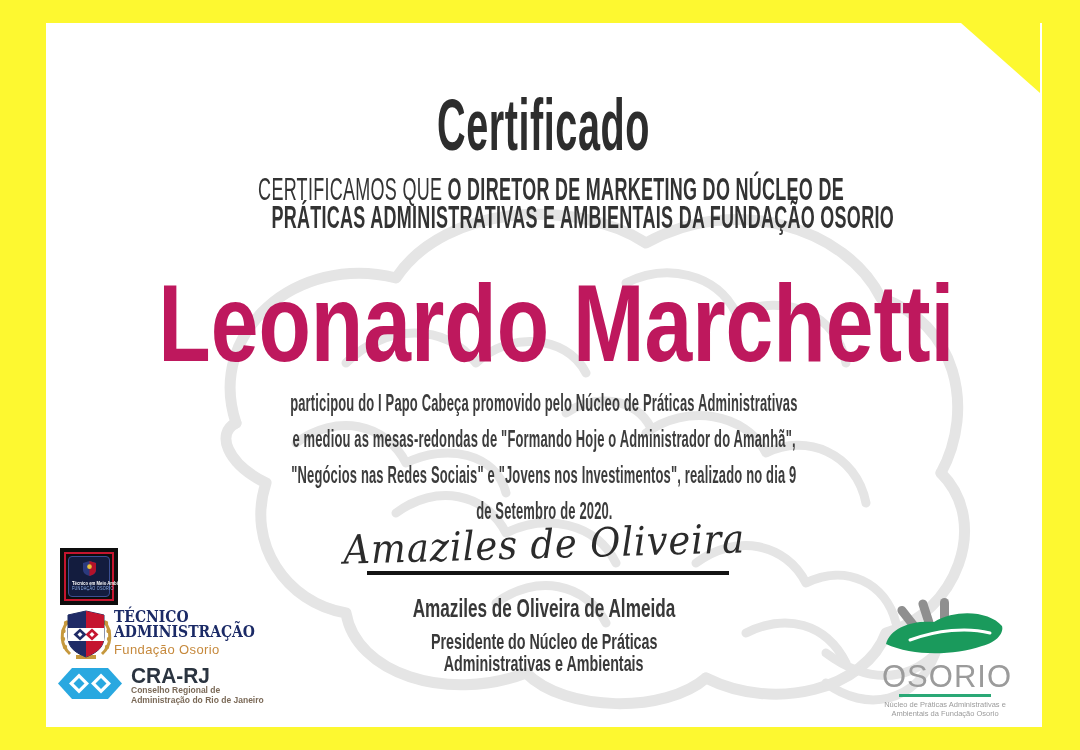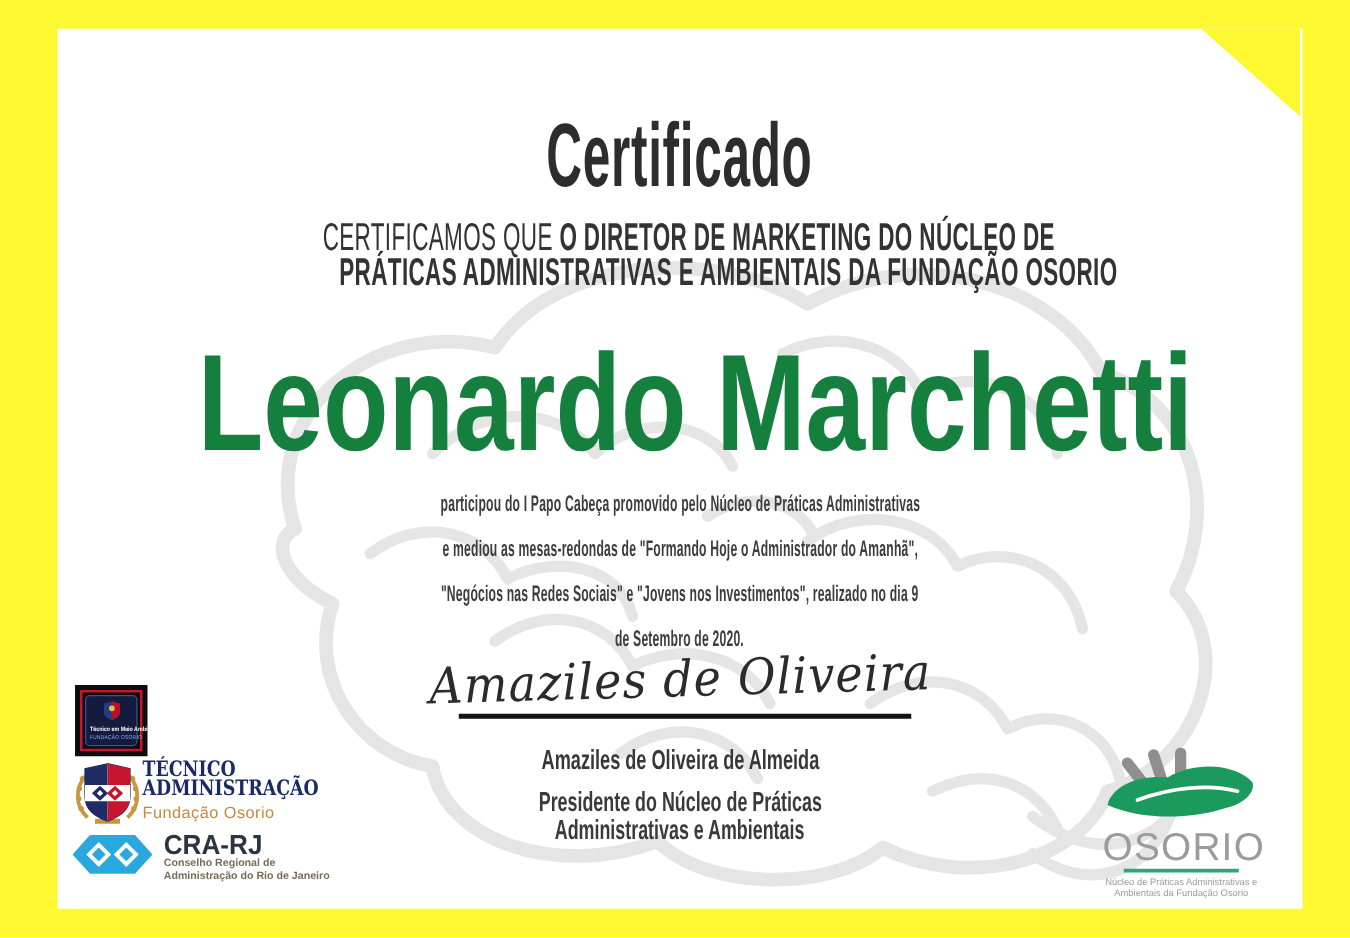--- a/index.html
+++ b/index.html
@@ -9,29 +9,29 @@
   .wedge{position:absolute;left:915px;top:0;width:79px;height:70px;background:#fdf830;
          clip-path:polygon(0 0,100% 0,100% 100%);}
   .brain{position:absolute;left:100px;top:160px;width:880px;height:540px;}
   .ctr{position:absolute;left:0;width:996px;text-align:center;white-space:nowrap;}
   .cond{display:inline-block;transform-origin:50% 50%;white-space:nowrap;}
   .title{top:66px;font-size:72px;line-height:72px;font-weight:bold;color:#2d2d2d;}
   .title .cond{transform:scaleX(0.55);letter-spacing:1px;}
   .headline{top:153px;font-size:31px;line-height:28px;color:#333;text-decoration:underline;}
   .headline .cond{transform:scaleX(0.58);letter-spacing:0.5px;font-weight:bold;}
   .headline .reg{font-weight:normal;}
-  .bigname{top:245px;font-size:110px;line-height:110px;font-weight:bold;color:#15803d;}
+  .bigname{top:245px;font-size:110px;line-height:110px;font-weight:bold;color:#be185d;}
   .bigname .cond{transform:scaleX(0.78);letter-spacing:0;}
-  .bodytext{top:362px;font-size:18px;line-height:36px;font-weight:bold;color:#3c3c3c;}
+  .bodytext{top:362px;font-size:24px;line-height:36px;font-weight:bold;color:#3c3c3c;}
   .bodytext .cond{transform:scaleX(0.54);letter-spacing:0.3px;}
   .script{top:496px;font-size:40px;line-height:50px;color:#2b2b2b;
           font-family:"DejaVu Serif",serif;font-style:italic;}
   .script .cond{transform:scaleX(0.92) rotate(-1.5deg);letter-spacing:1px;}
   .sigline{position:absolute;left:321px;top:548px;width:362px;height:4px;background:#141414;}
-  .signame{top:572px;font-size:22px;line-height:26px;font-weight:bold;color:#383838;}
+  .signame{top:572px;font-size:26px;line-height:26px;font-weight:bold;color:#383838;}
   .signame .cond{transform:scaleX(0.66);}
   .sigtitle{top:608px;font-size:22px;line-height:21.5px;font-weight:bold;color:#3a3a3a;}
   .sigtitle .cond{transform:scaleX(0.65);}
   
   .badge{position:absolute;left:14px;top:525px;width:58px;height:57px;background:#0d0d0d;overflow:hidden;}
   .badge .red{position:absolute;left:4px;top:4px;right:4px;bottom:4px;border:2px solid #c5152f;}
   .badge .navy{position:absolute;left:8px;top:8px;right:8px;bottom:8px;background:#131c3e;
                border:1px solid #3b4f94;border-radius:4px;text-align:center;}
   .badge .crest{margin-top:4px;}
   .badge .b1{font-size:5px;line-height:6px;color:#ffffff;font-weight:bold;white-space:nowrap;transform:scaleX(0.85);}

